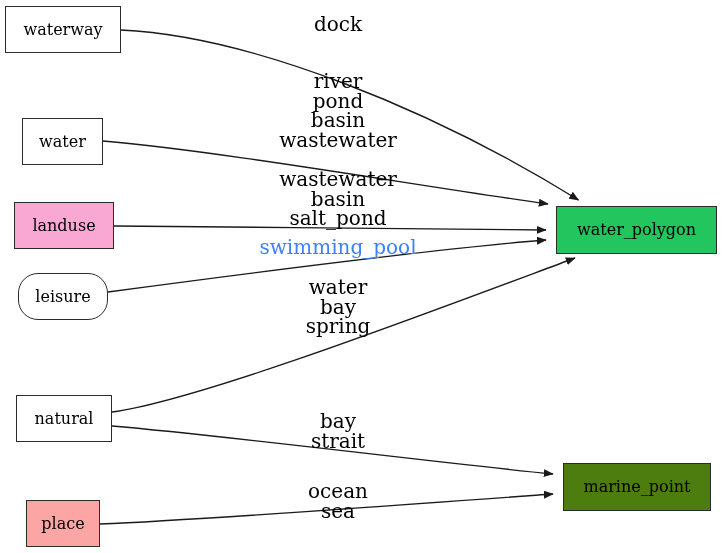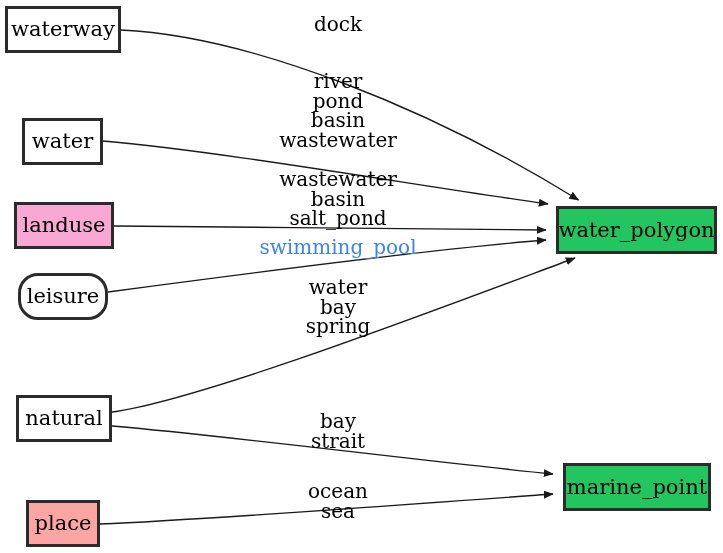--- a/index.html
+++ b/index.html
@@ -20,26 +20,26 @@
   #edge-layer {
     position: absolute;
     left: 0;
     top: 0;
     width: 723px;
     height: 553px;
   }
   .node {
     position: absolute;
     box-sizing: border-box;
-    border: 3px solid #ec4899;
+    border: 1px solid #ec4899;
     background: #ffffff;
     display: flex;
     align-items: center;
     justify-content: center;
-    font-size: 21px;
+    font-size: 16px;
     color: #000000;
     line-height: 1;
     white-space: nowrap;
   }
   .edge-label {
     position: absolute;
     font-size: 20px;
     color: #000000;
     text-align: center;
     line-height: 19.5px;
@@ -85,21 +85,21 @@
       </div>
       <div class="node" style="left: 16px; top: 395px; width: 96px; height: 47px; border-color: rgb(43, 43, 43); background: rgb(255, 255, 255); color: rgb(0, 0, 0);">
         <span>natural</span>
       </div>
       <div class="node" style="left: 26px; top: 500px; width: 74px; height: 47px; border-color: rgb(43, 43, 43); background: #fca5a5; color: rgb(0, 0, 0);">
         <span>place</span>
       </div>
       <div class="node" style="left: 556px; top: 206px; width: 161px; height: 48px; border-color: rgb(43, 43, 43); background: #22c55e; color: rgb(0, 0, 0);">
         <span>water_polygon</span>
       </div>
-      <div class="node" style="left: 563px; top: 463px; width: 148px; height: 48px; border-color: rgb(43, 43, 43); background: #22c55e; color: rgb(0, 0, 0);">
+      <div class="node" style="left: 563px; top: 463px; width: 148px; height: 48px; border-color: rgb(43, 43, 43); background: #4d7c0f; color: rgb(0, 0, 0);">
         <span>marine_point</span>
       </div>
     </div>
   <div id="labels-layer">
       <div class="edge-label" style="left: 338px; top: 15px; color: rgb(0, 0, 0);">dock</div>
       <div class="edge-label" style="left: 338px; top: 72px; color: rgb(0, 0, 0);">river
 pond
 basin
 wastewater</div>
       <div class="edge-label" style="left: 338px; top: 170px; color: rgb(0, 0, 0);">wastewater

